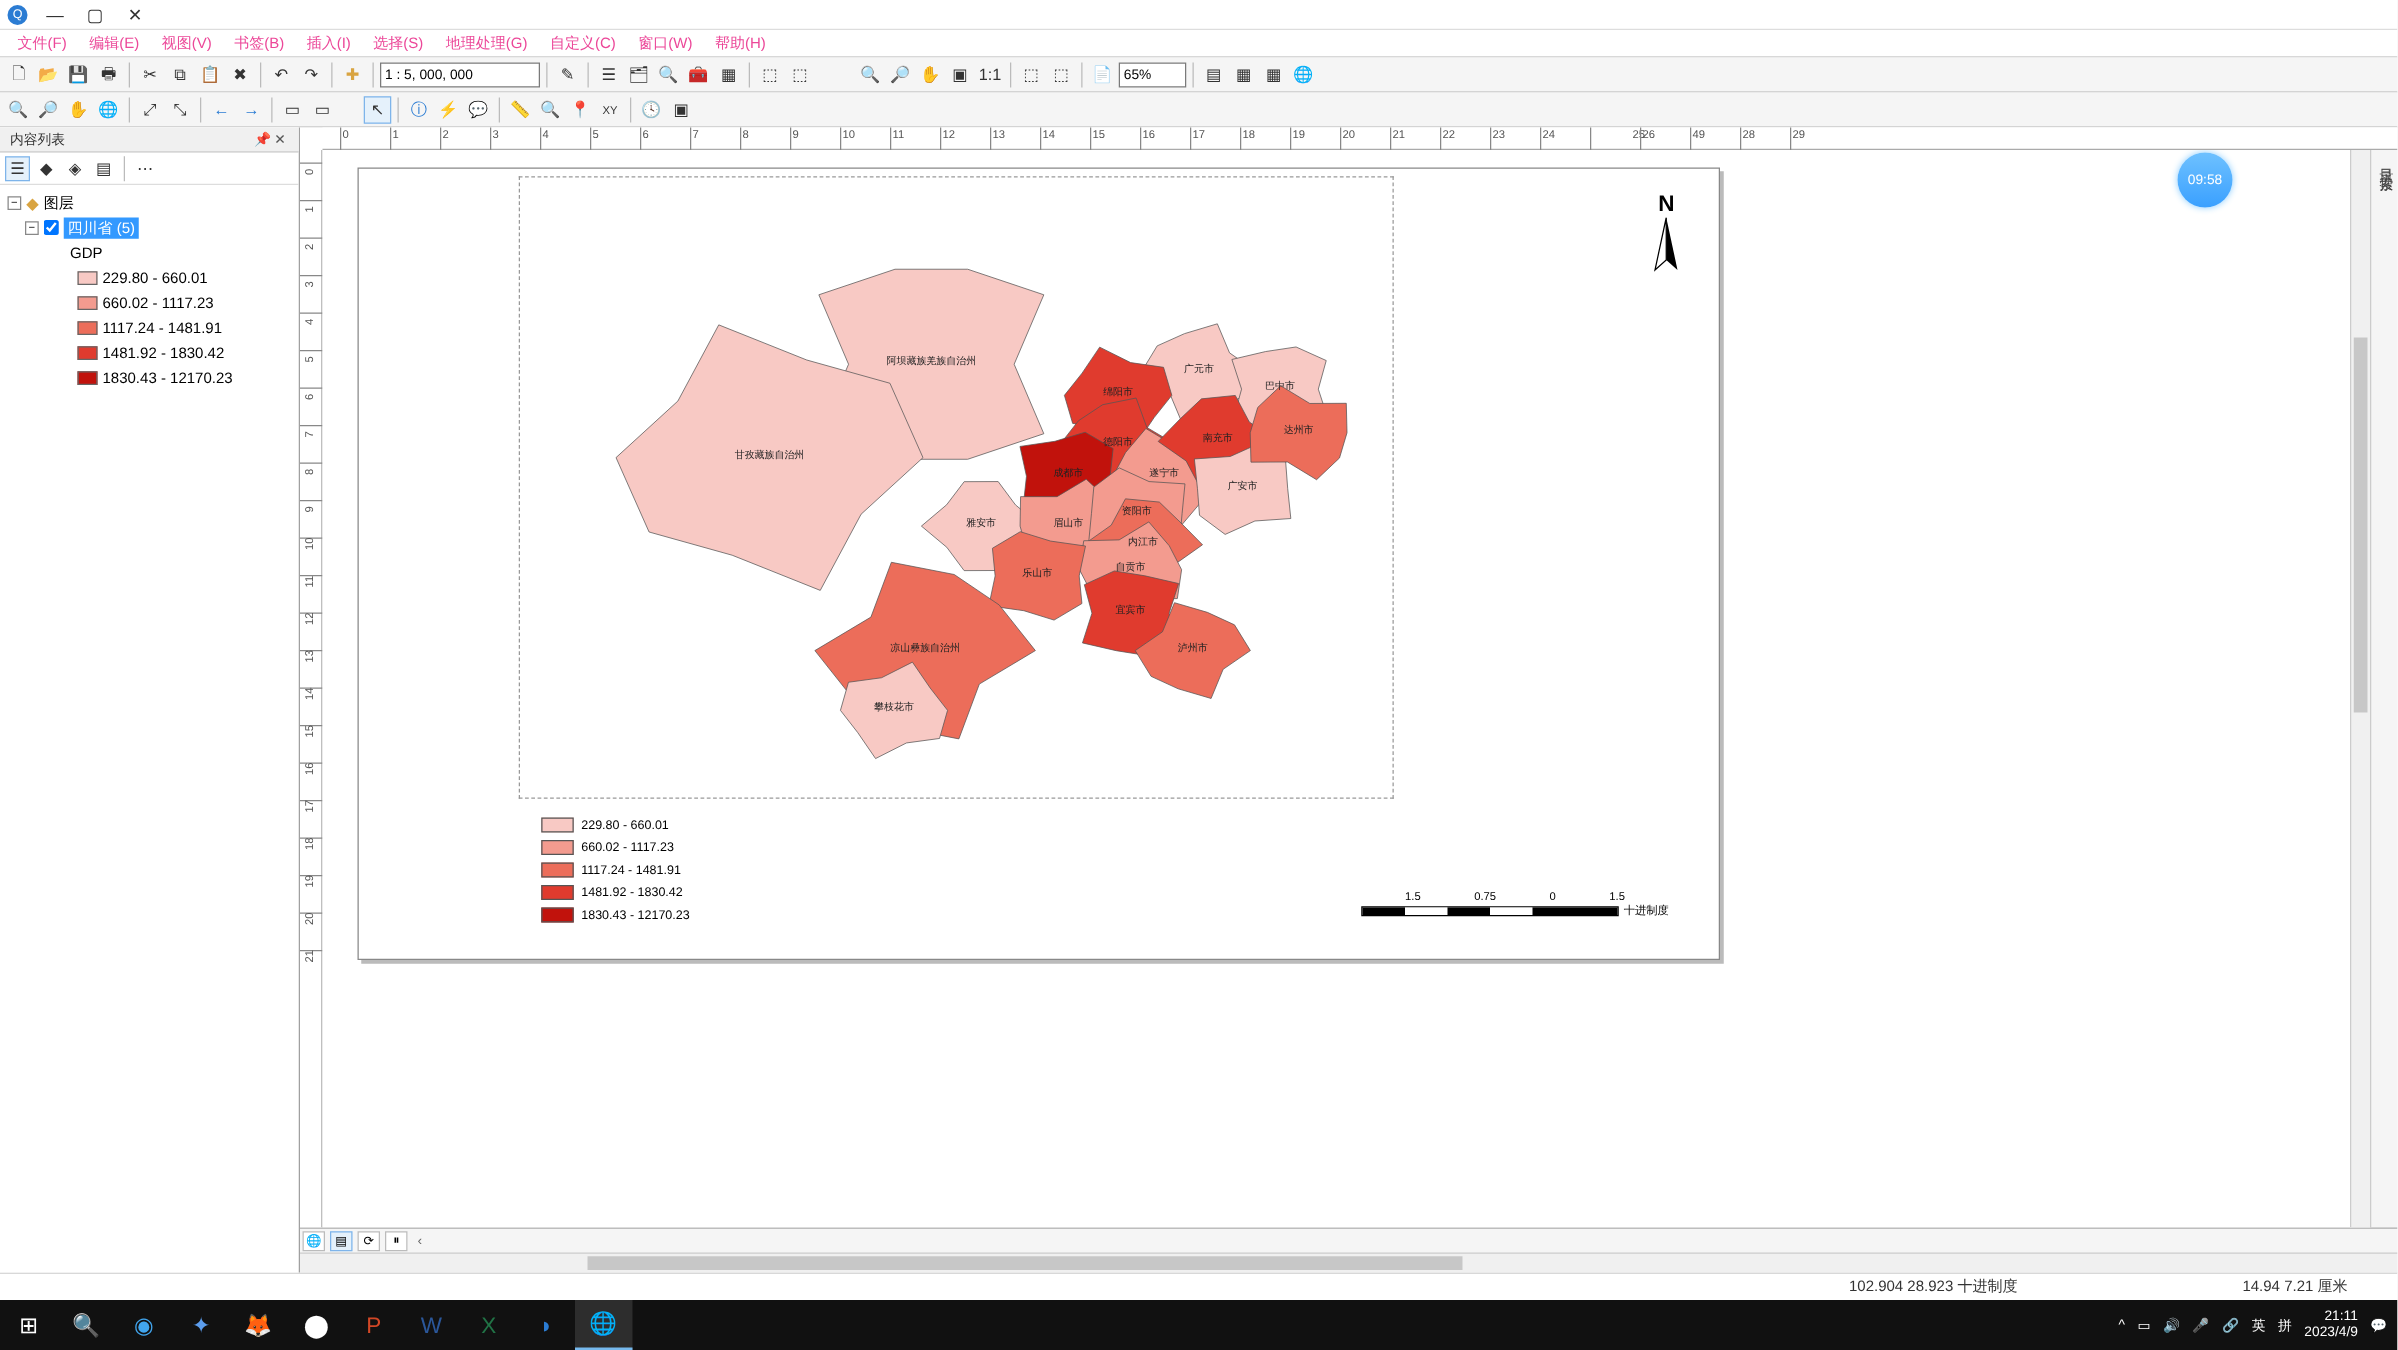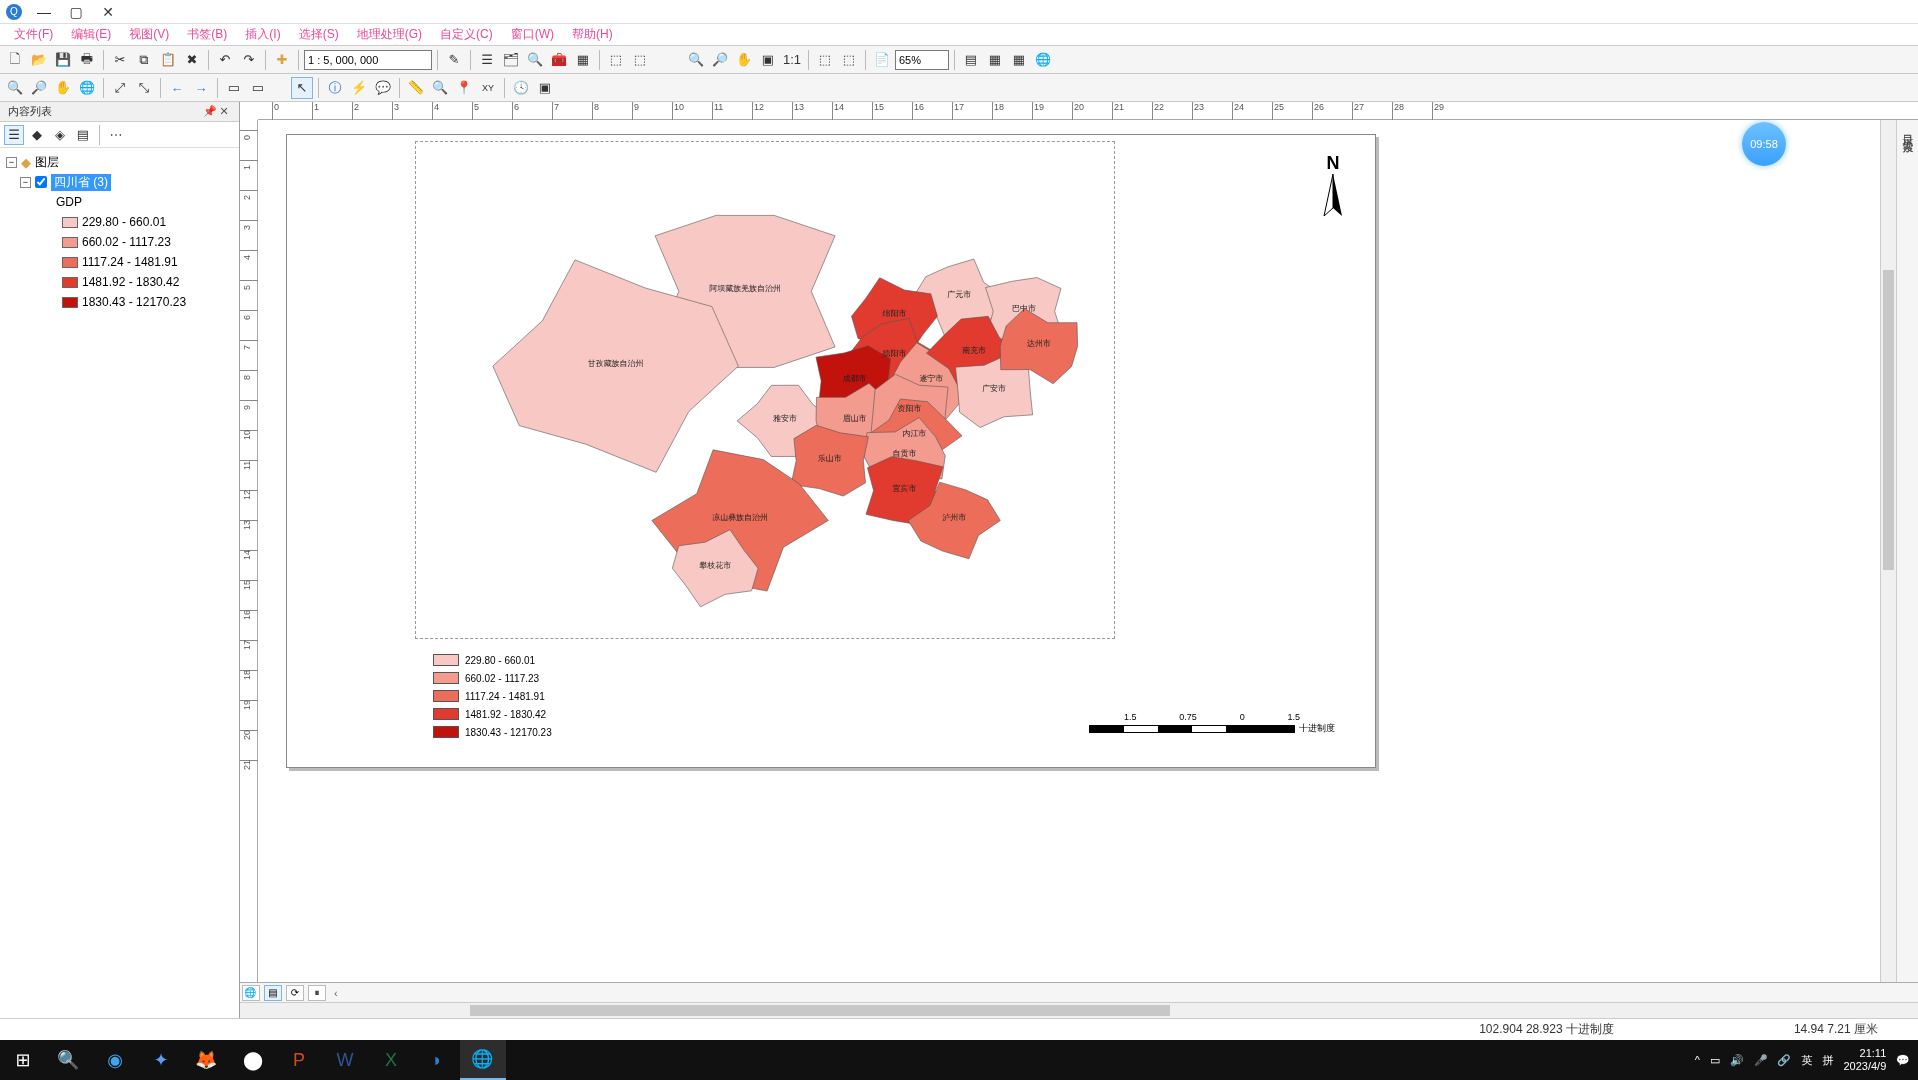--- a/index.html
+++ b/index.html
@@ -208,21 +208,21 @@
     </div>
     <div class="toc-tree">
       <div class="tree-row">
         <span class="exp">−</span>
         <span class="layers-icon">◆</span>
         <span>图层</span>
       </div>
       <div class="tree-row indent1">
         <span class="exp">−</span>
         <input type="checkbox" class="chk" checked="" style="">
-        <span class="layer-name">四川省 (3)</span>
+        <span class="layer-name">四川省 (5)</span>
       </div>
       <div class="tree-row indent3">
         <span>GDP</span>
       </div>
       <div id="toc-classes">
           <div class="tree-row indent4">
             <span class="legend-swatch" style="background:#f8c9c4"></span>
             <span>229.80 - 660.01</span>
           </div>
           <div class="tree-row indent4">
@@ -291,25 +291,25 @@
         <div class="tlabel" style="left: 816px;">20</div>
         <div class="tick" style="left: 854px;"></div>
         <div class="tlabel" style="left: 856px;">21</div>
         <div class="tick" style="left: 894px;"></div>
         <div class="tlabel" style="left: 896px;">22</div>
         <div class="tick" style="left: 934px;"></div>
         <div class="tlabel" style="left: 936px;">23</div>
         <div class="tick" style="left: 974px;"></div>
         <div class="tlabel" style="left: 976px;">24</div>
         <div class="tick" style="left: 1014px;"></div>
-        <div class="tlabel" style="left: 1016px;">25</div>
+        <div class="tlabel" style="left: 1048px;">25</div>
         <div class="tick" style="left: 1054px;"></div>
         <div class="tlabel" style="left: 1056px;">26</div>
         <div class="tick" style="left: 1094px;"></div>
-        <div class="tlabel" style="left: 1096px;">27</div>
+        <div class="tlabel" style="left: 1096px;">49</div>
         <div class="tick" style="left: 1134px;"></div>
         <div class="tlabel" style="left: 1136px;">28</div>
         <div class="tick" style="left: 1174px;"></div>
         <div class="tlabel" style="left: 1176px;">29</div>
       </div>
     <div class="canvas-row">
       <div class="ruler-v" id="ruler-v">
           <div class="tick" style="top: 10px;"></div>
           <div class="tlabel" style="top: 20px;">0</div>
           <div class="tick" style="top: 40px;"></div>

